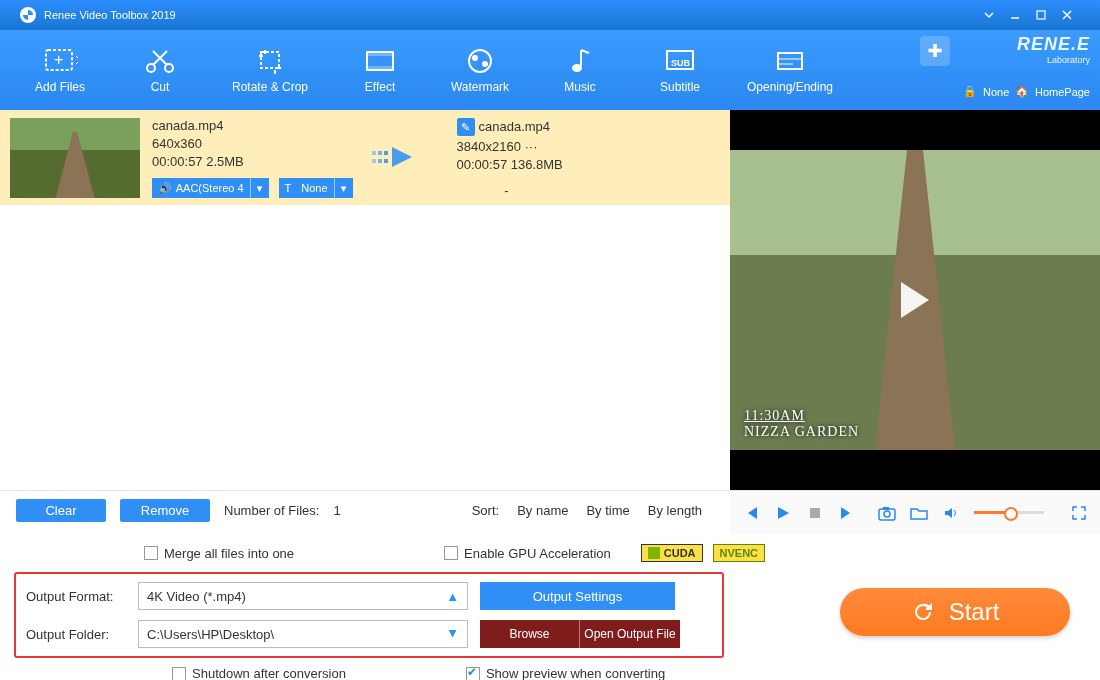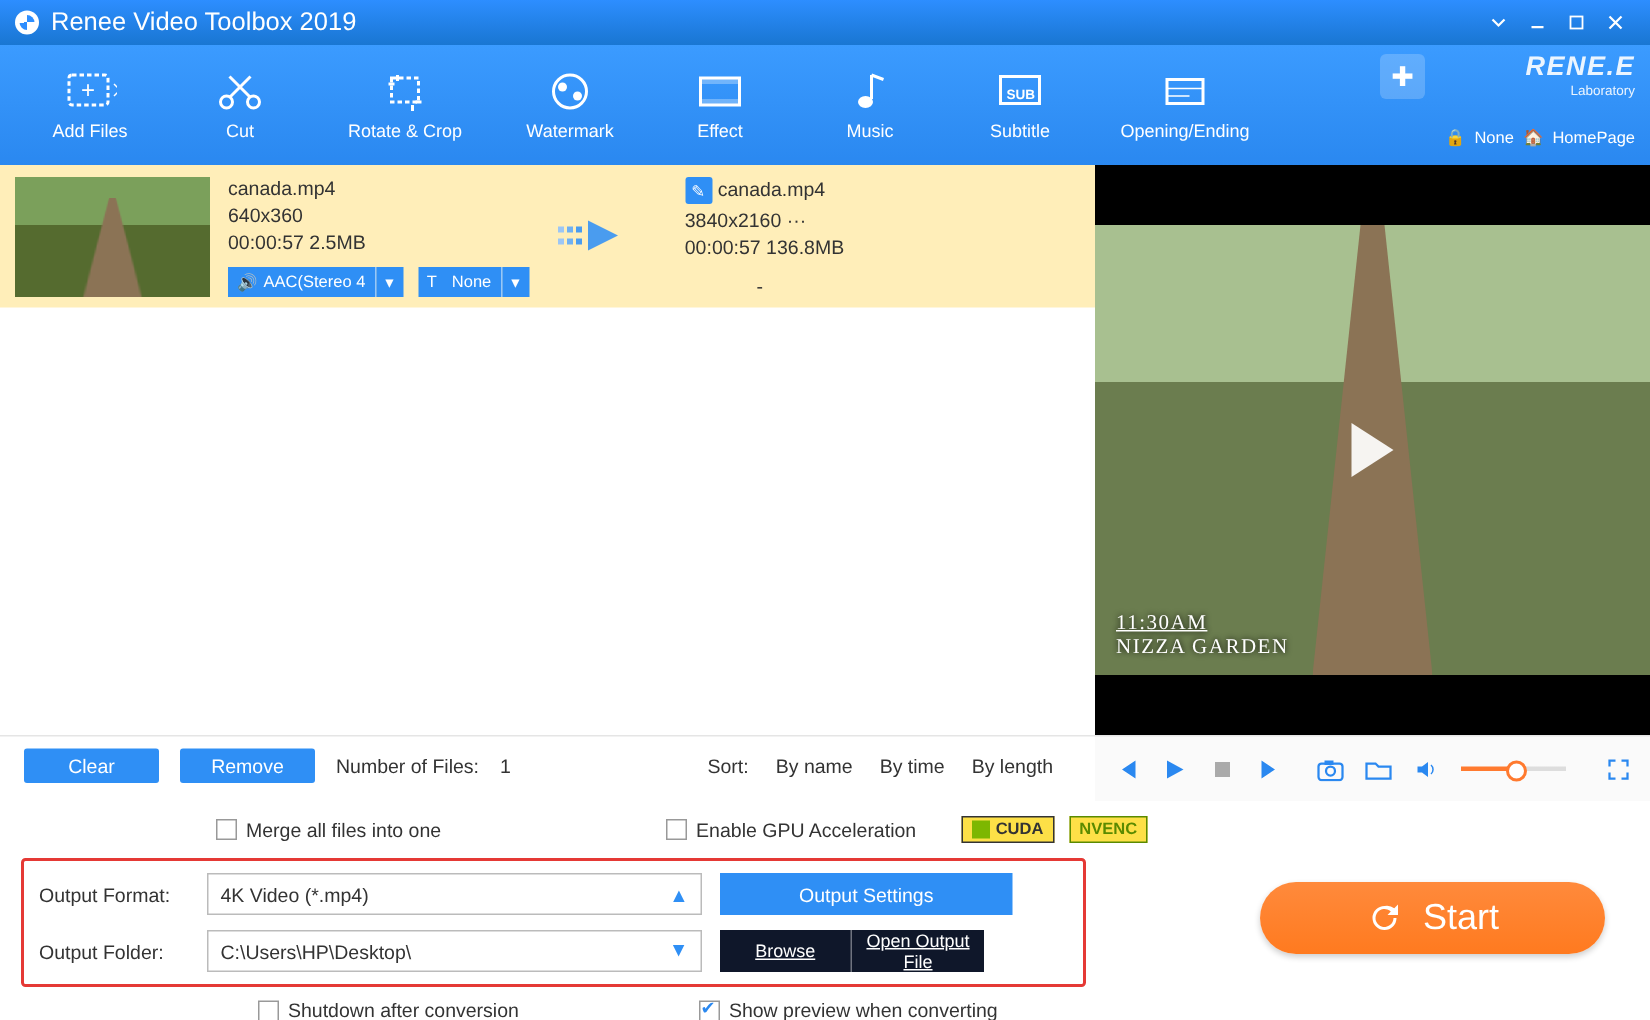--- a/index.html
+++ b/index.html
@@ -1,18 +1,18 @@
 <!DOCTYPE html>
 <html><head>
 <meta charset="utf-8">
 <style>
 * { box-sizing: border-box; margin: 0; padding: 0; font-family: Arial, sans-serif; }
 body { width: 1100px; height: 680px; background: #fff; overflow: hidden; position: relative; }
 
-.titlebar { height: 30px; background: linear-gradient(#2d8eff, #1976d2); color: #fff; display: flex; align-items: center; padding: 0 10px; font-size: 17px; }
+.titlebar { height: 30px; background: linear-gradient(#2d8eff, #1976d2); color: #fff; display: flex; align-items: center; padding: 0 20px; font-size: 11px; }
 .titlebar .logo { width: 16px; height: 16px; background: #fff; border-radius: 50%; margin-right: 8px; position: relative; }
 .titlebar .logo::after { content: ""; position: absolute; inset: 3px; border-radius: 50%; background: conic-gradient(#2d8eff 0 90deg, #fff 90deg 180deg, #2d8eff 180deg 270deg, #fff 270deg); }
 .titlebar .spacer { flex: 1; }
 .titlebar .winbtn { width: 26px; height: 20px; display: inline-flex; align-items: center; justify-content: center; cursor: pointer; color: #fff; }
 
 .toolbar { height: 80px; background: linear-gradient(#3b9bff, #2a88f0); display: flex; align-items: center; padding: 0 10px; color: #fff; position: relative; }
 .toolbar .tool { width: 100px; text-align: center; cursor: pointer; display: flex; flex-direction: column; align-items: center; justify-content: center; font-size: 12px; gap: 4px; }
 .toolbar .tool.wide { width: 120px; }
 .toolbar .tool .ticon { width: 36px; height: 30px; display: flex; align-items: center; justify-content: center; }
 .toolbar .brand { position: absolute; right: 10px; top: 4px; text-align: right; font-size: 10px; }
@@ -56,21 +56,21 @@
 .badge.cuda::before { content:""; width:12px; height:12px; background:#7db701; display:inline-block; }
 .badge.nvenc { color:#5a8a00; border-color:#5a8a00; }
 
 .red-outline { border:2px solid #e53935; border-radius:3px; padding:8px 10px; width:710px; }
 .form-row { display:flex; align-items:center; gap:12px; margin-bottom:10px; }
 .form-row:last-child { margin-bottom:0; }
 .form-label { width:100px; }
 .form-select { flex:0 0 330px; height:28px; border:1px solid #bbb; padding:0 8px; display:flex; align-items:center; justify-content:space-between; cursor:pointer; background:#fff; }
 .form-select .caretup { color:#2f8ff5; }
 .widebtn { background:#2f8ff5; color:#fff; width:195px; height:28px; border:none; cursor:pointer; font-size:13px; }
-.halfbtn { background:#0f172a; color:#fff; width:88px; height:28px; border:none; cursor:pointer; font-size:12px; border-right:1px solid rgba(255,255,255,0.4);text-decoration:underline; }
+.halfbtn { background:#7f1d1d; color:#fff; width:100px; height:28px; border:none; cursor:pointer; font-size:12px; border-right:1px solid rgba(255,255,255,0.4); }
 .halfbtn.last{ border-right:none; }
 
 .start-btn { position:absolute; right:30px; top:54px; width:230px; height:48px; border-radius:26px; background:linear-gradient(#ff8a3c,#ff7a1f); color:#fff; font-size:24px; display:flex; align-items:center; justify-content:center; gap:14px; cursor:pointer; box-shadow:0 2px 4px rgba(0,0,0,0.2); }
 .start-btn svg{ width:24px; height:24px; }
 </style>
 </head>
 <body>
 
 <div class="titlebar">
   <span class="logo"></span>
@@ -124,36 +124,36 @@
         <svg width="34" height="30">
           <rect x="8" y="6" width="18" height="16" fill="none" stroke="#fff" stroke-width="2" stroke-dasharray="3 2"></rect>
           <path d="M6 10h4M24 22h4M12 4v4M22 24v4" stroke="#fff" stroke-width="2"></path>
         </svg>
       </span>
     <span>Rotate &amp; Crop</span>
   </div>
   <div class="tool">
     <span class="ticon">
         <svg width="34" height="30">
+          <rect x="4" y="6" width="26" height="18" fill="none" stroke="#fff" stroke-width="2"></rect>
+          <rect x="4" y="6" width="26" height="4" fill="#fff" opacity="0.3"></rect>
+          <rect x="4" y="20" width="26" height="4" fill="#fff" opacity="0.3"></rect>
+        </svg>
+      </span>
+    <span>Effect</span>
+  </div>
+  <div class="tool">
+    <span class="ticon">
+        <svg width="34" height="30">
           <circle cx="17" cy="15" r="11" fill="none" stroke="#fff" stroke-width="2"></circle>
           <circle cx="12" cy="12" r="3" fill="#fff"></circle>
           <circle cx="22" cy="18" r="3" fill="#fff"></circle>
         </svg>
       </span>
     <span>Watermark</span>
-  </div>
-  <div class="tool">
-    <span class="ticon">
-        <svg width="34" height="30">
-          <rect x="4" y="6" width="26" height="18" fill="none" stroke="#fff" stroke-width="2"></rect>
-          <rect x="4" y="6" width="26" height="4" fill="#fff" opacity="0.3"></rect>
-          <rect x="4" y="20" width="26" height="4" fill="#fff" opacity="0.3"></rect>
-        </svg>
-      </span>
-    <span>Effect</span>
   </div>
   <div class="tool">
     <span class="ticon">
         <svg width="34" height="30">
           <path d="M18 4v16" stroke="#fff" stroke-width="2"></path>
           <ellipse cx="14" cy="22" rx="5" ry="4" fill="#fff"></ellipse>
           <path d="M18 4l8 3" stroke="#fff" stroke-width="2"></path>
         </svg>
       </span>
     <span>Music</span>

